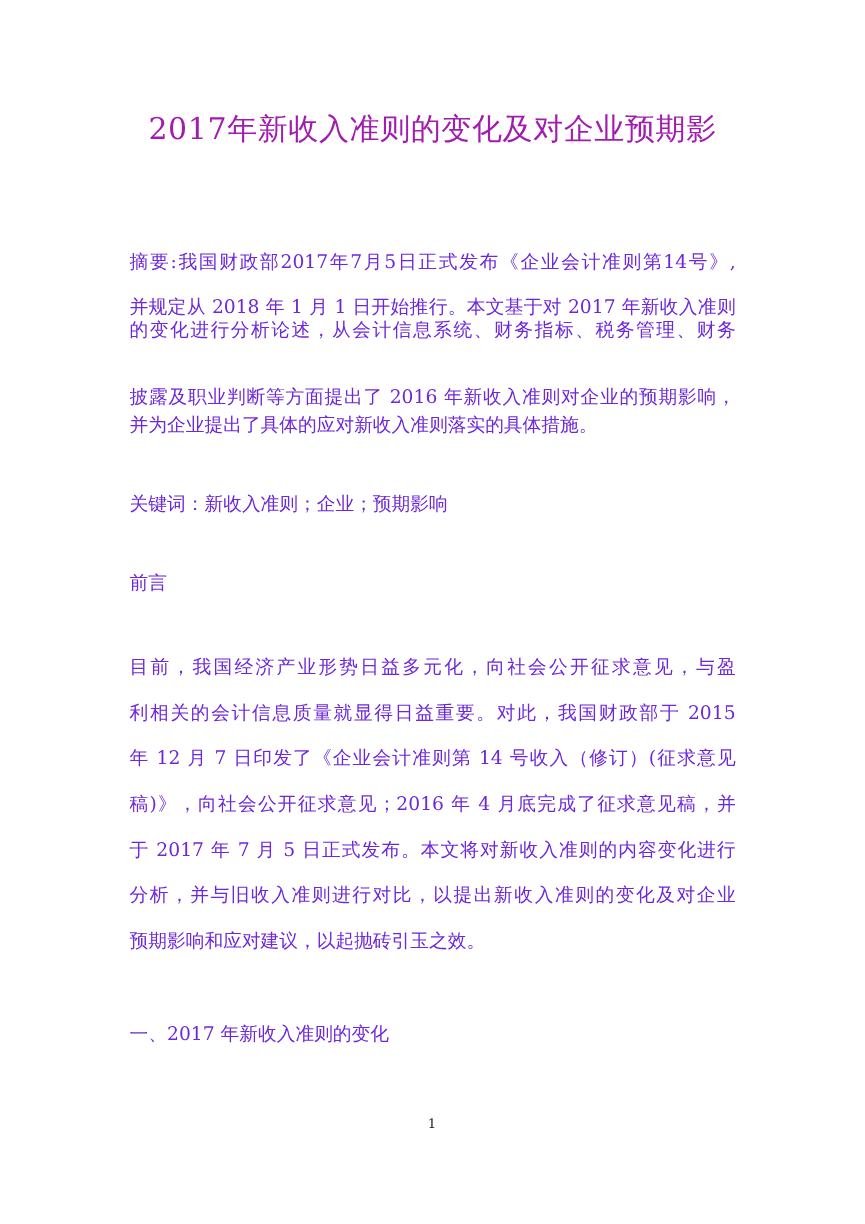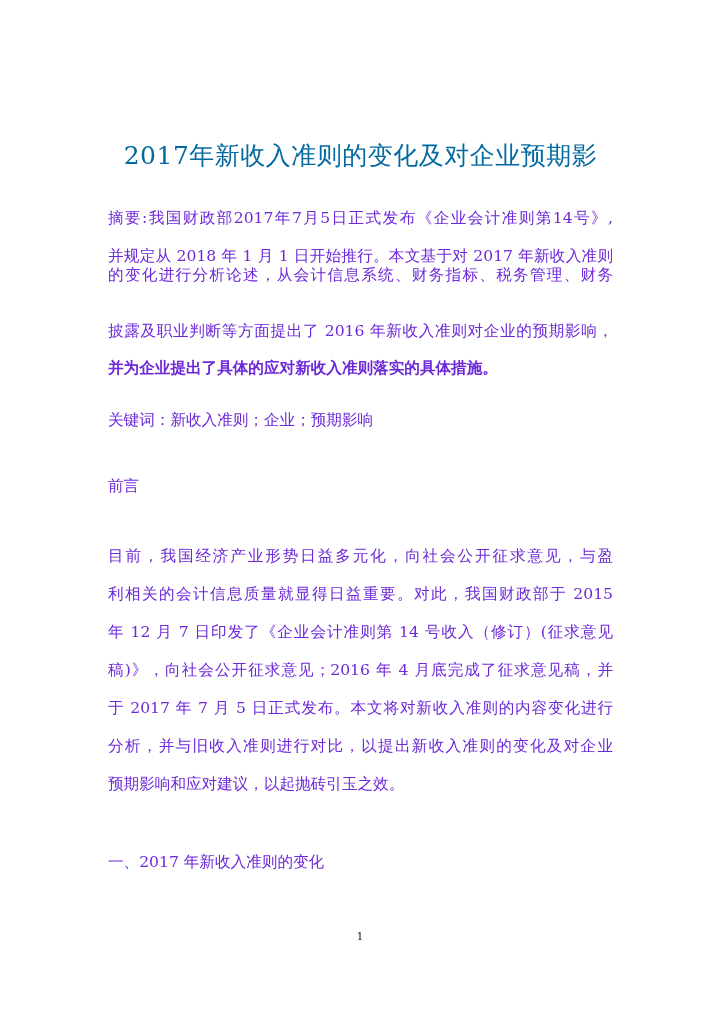--- a/index.html
+++ b/index.html
@@ -23,22 +23,21 @@
       background: #ffffff;
     }
     .title {
       position: absolute;
       left: 100px;
       width: 521px;
       text-align: center;
       font-size: 25px;
       line-height: 36px;
       letter-spacing: 0.5px;
-      color: #0369a1;
-      margin-top: 48px;
+      color: #a21caf;
     }
     .title .l1 { display: block; white-space: nowrap; }
     .title .l2 { display: block; white-space: nowrap; }
     .line {
       position: absolute;
       left: 108px;
       font-size: 15.6px;
       line-height: 20px;
       white-space: nowrap;
       color: #6d28d9;
@@ -65,21 +64,21 @@
 
   <div class="title" style="top:90px;">
     <span class="l1">2017年新收入准则的变化及对企业预期影</span>
   </div>
 
   <div>
     <div class="line justify" style="top:208px;">摘要:我国财政部2017年7月5日正式发布《企业会计准则第14号》,</div>
     <div class="line justify" style="top:246px;">并规定从 2018 年 1 月 1 日开始推行。本文基于对 2017 年新收入准则</div>
     <div class="line justify" style="top:265px;">的变化进行分析论述，从会计信息系统、财务指标、税务管理、财务</div>
     <div class="line justify" style="top:321px;">披露及职业判断等方面提出了 2016 年新收入准则对企业的预期影响，</div>
-    <div class="line" style="top:358px;font-weight:bold;">并为企业提出了具体的应对新收入准则落实的具体措施。</div>
+    <div class="line" style="top:344px;">并为企业提出了具体的应对新收入准则落实的具体措施。</div>
   </div>
 
   <div class="line" style="top:398px;margin-top:12px;">关键词：新收入准则；企业；预期影响</div>
 
   <div class="line" style="top:476px;">前言</div>
 
   <div>
     <div class="line justify" style="top:546px;">目前，我国经济产业形势日益多元化，向社会公开征求意见，与盈</div>
     <div class="line justify" style="top:584px;">利相关的会计信息质量就显得日益重要。对此，我国财政部于 2015</div>
     <div class="line justify" style="top:622px;">年 12 月 7 日印发了《企业会计准则第 14 号收入（修订）(征求意见</div>

